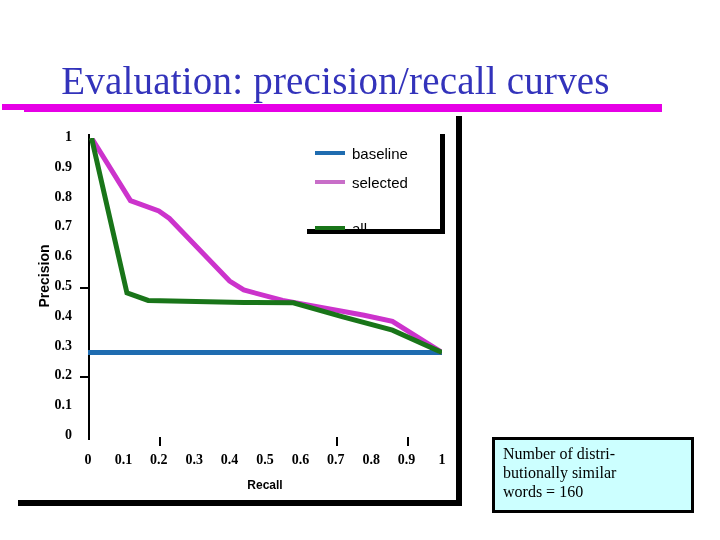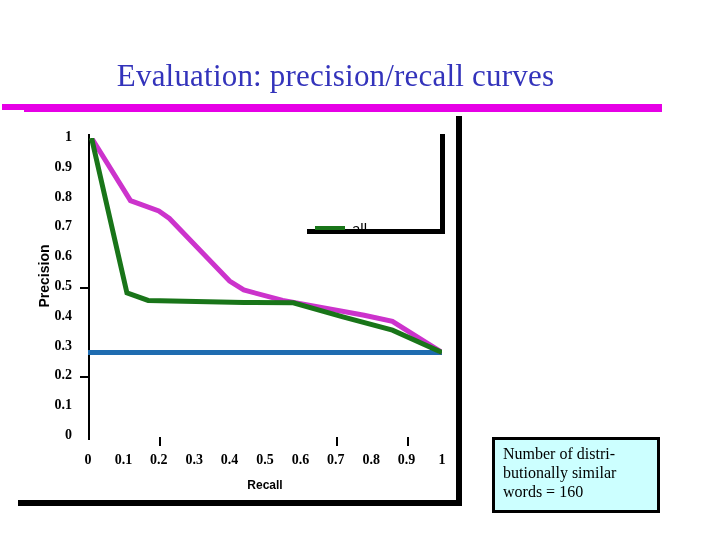--- a/index.html
+++ b/index.html
@@ -16,21 +16,21 @@
   }
 
   
   #slide-title {
     position: absolute;
     left: 0;
     top: 58px;
     width: 671px;
     text-align: center;
     font-family: "Liberation Serif", serif;
-    font-size: 31px;
+    font-size: 39px;
     color: #3333bb;
     letter-spacing: 0.2px;
     white-space: nowrap;
   }
   #title-rule {
     position: absolute;
     left: 2px;
     top: 104px;
     width: 660px;
     height: 6px;
@@ -161,21 +161,21 @@
     font-size: 15px;
     color: #000000;
     line-height: 1;
   }
 
   
   #annotation-box {
     position: absolute;
     left: 492px;
     top: 437px;
-    width: 168px;
+    width: 202px;
     height: 76px;
     background: #ccffff;
     border: 3px solid #000000;
     box-sizing: border-box;
     padding: 5px 8px 0 8px;
   }
   #annotation-text {
     font-family: "Liberation Serif", serif;
     font-size: 16px;
     color: #000000;
@@ -232,20 +232,28 @@
   </div>
 <div id="x-axis-title">Recall</div>
 
 <svg id="plot-area" viewBox="0 0 354 298" preserveAspectRatio="none">
     <polyline points="0,214.56 354,214.56" fill="none" stroke="#1f6cb0" stroke-width="5" stroke-linejoin="miter" stroke-linecap="butt" vector-effect="non-scaling-stroke"></polyline>
     <polyline points="3.54,0 42.48,62.579999999999984 70.8,73.00999999999999 81.42,80.46000000000001 141.6,143.04 155.76,151.98 194.70000000000002,162.41 276.12,177.31 304.44,183.26999999999998 354,214.56" fill="none" stroke="#cc33cc" stroke-width="5" stroke-linejoin="miter" stroke-linecap="butt" vector-effect="non-scaling-stroke"></polyline>
     <polyline points="3.54,0 38.94,154.96 60.18000000000001,162.41 155.76,164.496 205.32,164.794 254.88,178.8 304.44,192.21 354,214.56" fill="none" stroke="#197519" stroke-width="5" stroke-linejoin="miter" stroke-linecap="butt" vector-effect="non-scaling-stroke"></polyline>
   </svg>
 
 <div id="legend">
+    <div class="legend-row" style="top: 8px;">
+      <span class="legend-swatch" style="background: rgb(31, 108, 176);"></span>
+      <span class="legend-text">baseline</span>
+    </div>
+    <div class="legend-row" style="top: 37px;">
+      <span class="legend-swatch" style="background: rgb(200, 110, 200);"></span>
+      <span class="legend-text">selected</span>
+    </div>
     <div class="legend-row" style="top: 83px;">
       <span class="legend-swatch" style="background: rgb(25, 117, 25);"></span>
       <span class="legend-text">all</span>
     </div>
   </div>
 
 <div id="annotation-box">
   <div id="annotation-text">Number of distri-
 butionally similar
 words = 160</div>

